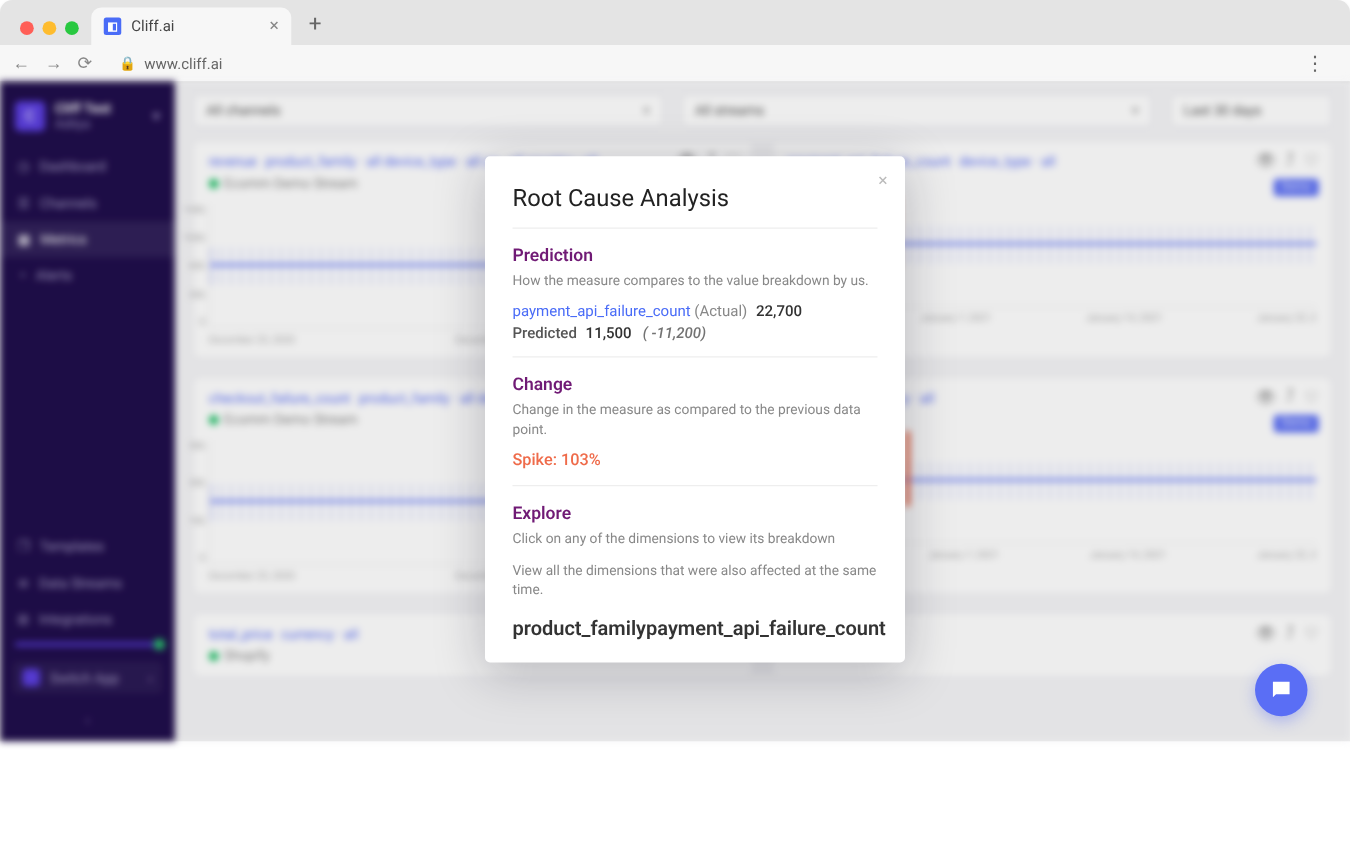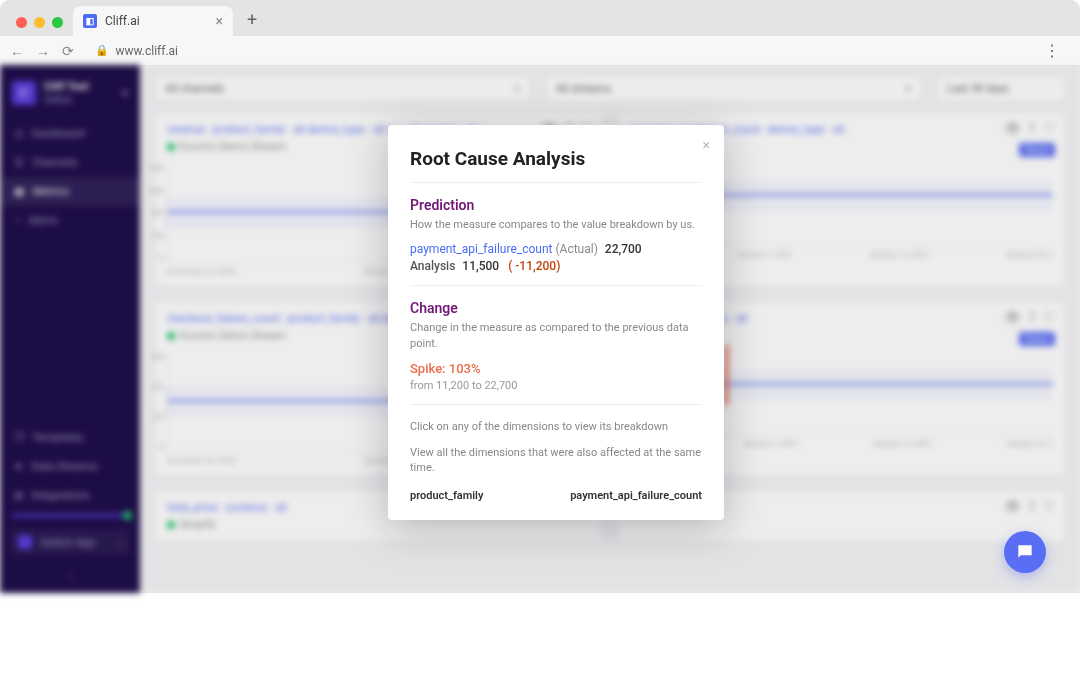--- a/index.html
+++ b/index.html
@@ -55,33 +55,33 @@
   .y-ticks{position:absolute;left:-24px;top:0;bottom:0;display:flex;flex-direction:column;justify-content:space-between;font-size:8px;color:#aaa;align-items:flex-end;width:20px;}
   .wave{position:absolute;top:35px;left:0;right:0;height:30px;background:repeating-linear-gradient(90deg,#5a6ef5 0 2px,transparent 2px 8px);opacity:0.25;border-radius:2px;}
   .wave-line{position:absolute;top:48px;left:0;right:0;height:2px;background:#5a6ef5;}
   .spike{position:absolute;top:10px;width:4px;height:60px;background:#ef6b4a;}
   .x-ticks{display:flex;justify-content:space-between;font-size:8px;color:#aaa;margin-top:4px;}
 
   
   .modal-backdrop { position:absolute; top:65px; left:0; right:0; bottom:84px; background:rgba(20,20,30,0.08); }
   .modal { position:absolute; top:125px; left:388px; width:336px; background:#fff; border-radius:4px; box-shadow:0 8px 40px rgba(20,20,40,0.25); padding:22px 22px 18px 22px; font-size:13px; color:#333;}
   .modal .close-x { position:absolute; top:12px; right:14px; color:#bbb; font-size:14px; cursor:pointer;}
-  .modal h1 { font-size:19px; font-weight:700; color:#222; margin-bottom:6px;}
+  .modal h1 { font-size:19px; font-weight:400; color:#222; margin-bottom:6px;}
   .modal .sub { font-size:11px; color:#888; line-height:1.4; margin-bottom:14px;}
   .modal hr { border:none; border-top:1px solid #eee; margin:12px 0 14px 0;}
   .modal h2 { font-size:14px; font-weight:600; color:#701a75; margin-bottom:4px;}
   .modal .desc { font-size:11px; color:#888; margin-bottom:10px; line-height:1.4;}
   .pred-line { font-size:12px; margin-bottom:3px;}
   .pred-line .metric-name{ color:#4a6cf7; }
   .pred-line .label{ color:#888; }
   .pred-line .val{ color:#333; font-weight:500; margin-left:4px;}
-  .pred-line .delta{ color:#c2410c; font-weight:500; margin-left:6px;}
+  .pred-line .delta{ color:#737373; font-weight:500; margin-left:6px;font-style:italic;}
   .spike-line { color:#ef6b4a; font-size:13px; font-weight:500; margin-bottom:3px;}
   .range { font-size:11px; color:#999;}
-  .explore-footer{ display:flex; justify-content:space-between; font-size:11px; font-weight:600; color:#333; margin-top:14px;}
+  .explore-footer{ display:flex; justify-content:space-between; font-size:16px; font-weight:600; color:#333; margin-top:14px;}
 
   
   .fab { position:absolute; right:34px; bottom:104px; width:42px; height:42px; border-radius:50%; background:#5a6ef5; display:flex;align-items:center;justify-content:center; box-shadow:0 4px 12px rgba(90,110,245,0.4);}
   .fab svg{width:20px;height:20px;fill:#fff;}
 </style>
 </head>
 <body>
 
 <div class="browser-chrome">
   <div class="tab-bar">
@@ -310,30 +310,30 @@
   <h1>Root Cause Analysis</h1>
   <hr>
   <h2>Prediction</h2>
   <div class="desc">How the measure compares to the value breakdown by us.</div>
   <div class="pred-line">
     <span class="metric-name">payment_api_failure_count</span>
     <span class="label">(Actual)</span>
     <span class="val">22,700</span>
   </div>
   <div class="pred-line">
-    <span class="label" style="color:#555;font-weight:500;">Analysis</span>
+    <span class="label" style="color:#555;font-weight:500;">Predicted</span>
     <span class="val">11,500</span>
     <span class="delta">( -11,200)</span>
   </div>
   <hr>
   <h2>Change</h2>
   <div class="desc">Change in the measure as compared to the previous data point.</div>
   <div class="spike-line">Spike: 103%</div>
-  <div class="range">from 11,200 to 22,700</div>
   <hr>
+  <h2>Explore</h2>
   <div class="desc">Click on any of the dimensions to view its breakdown</div>
   <div class="desc">View all the dimensions that were also affected at the same time.</div>
   <div class="explore-footer">
     <span>product_family</span>
     <span>payment_api_failure_count</span>
   </div>
 </div>
 
 <div class="fab">
   <svg viewBox="0 0 24 24">

